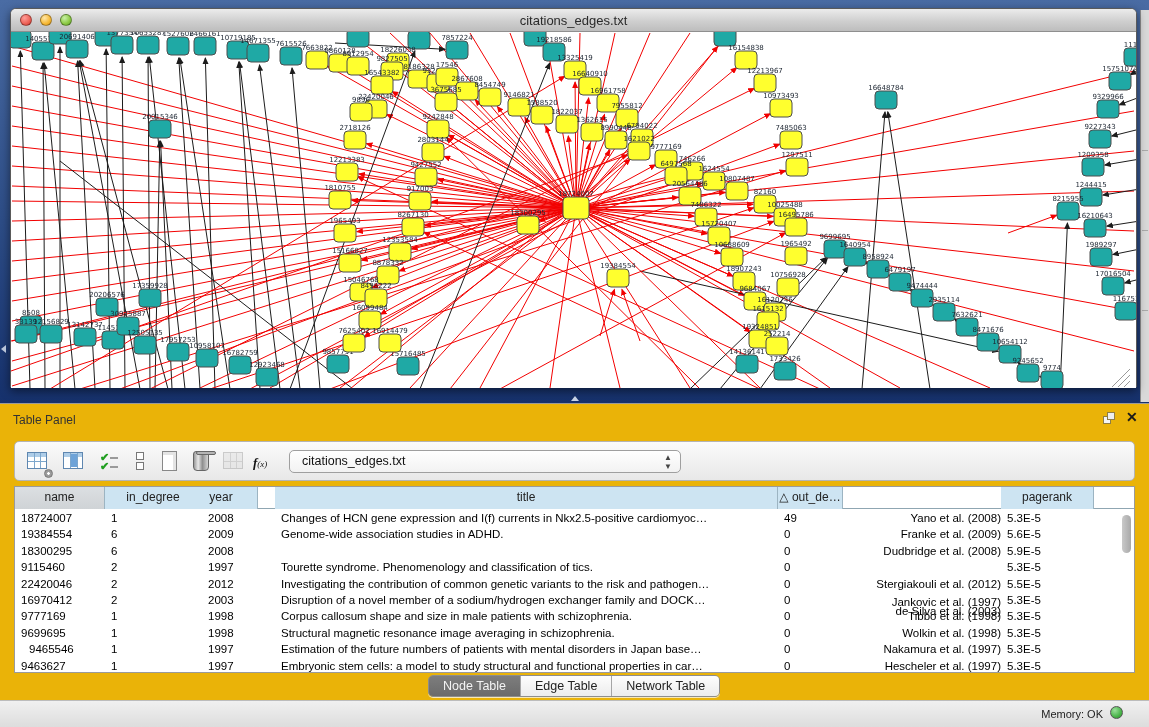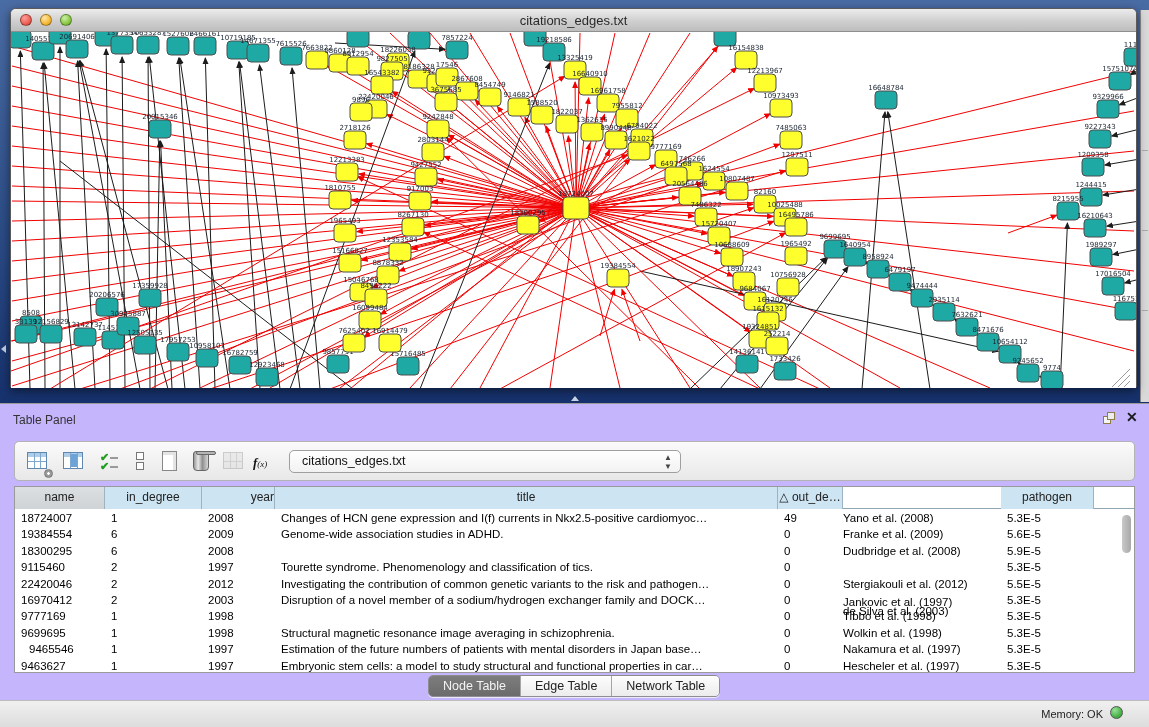--- a/index.html
+++ b/index.html
@@ -37,21 +37,21 @@
   
   #splitter-arrow { position:absolute; left:571px; top:396px; width:0; height:0;
     border-left:4px solid transparent; border-right:4px solid transparent;
     border-bottom:5px solid #c7d2e4; }
   #left-edge-arrow { position:absolute; left:1px; top:345px; width:0; height:0;
     border-top:4px solid transparent; border-bottom:4px solid transparent;
     border-right:5px solid #b9c4d8; }
 
   
   #table-panel { position:absolute; left:0; top:403px; width:1149px; height:324px;
-    background:#c4b5fd; border-top:1px solid #9a9a9a; }
+    background:#eab308; border-top:1px solid #9a9a9a; }
   #tp-title { position:absolute; left:13px; top:9px; font-size:12px; color:#333; }
   #tp-float { position:absolute; left:1103px; top:8px; width:14px; height:13px; }
   #tp-float .sq1 { position:absolute; left:4px; top:0; width:8px; height:8px;
     border:1px solid #8e7d45; background:#eee; }
   #tp-float .sq2 { position:absolute; left:0; top:4px; width:8px; height:8px;
     border:1px solid #8e7d45; background:#f5f5f5; }
   #tp-float .dot1,{ }
   #tp-close { position:absolute; left:1126px; top:5px; font-size:14px; font-weight:bold;
     color:#1a1a1a; cursor:default; }
 
@@ -90,21 +90,21 @@
     background:#fff; border:1px solid #9a9a9a; font-size:11.5px; }
   #tbl-head { position:absolute; left:0; top:0; right:0; height:22px;
     border-bottom:1px solid #8fa6b2; }
   .hcell { position:absolute; top:0; height:22px; background:#cde4f2;
     border-right:1px solid #9cb4c2; text-align:center; font-size:12px; color:#222;
     line-height:21px; overflow:hidden; white-space:nowrap; }
   .hcell.first { background:linear-gradient(180deg,#dcdfe2,#cfd3d6); }
   .tr { position:absolute; left:0; right:16px; height:16.4px; line-height:16.4px;
     white-space:nowrap; color:#000; }
   .td { position:absolute; top:0; height:16.4px; overflow:hidden; padding-left:6px; }
-  .td.center { text-align:left; padding-left:0; }
+  .td.center { text-align:right; padding-left:0; }
   #tbl-scroll { position:absolute; right:1px; top:24px; width:13px; height:160px; }
   #tbl-thumb { position:absolute; left:2px; top:4px; width:9px; height:38px;
     background:linear-gradient(90deg,#c9c9c9,#a8a8a8); border-radius:5px; }
 
   #tabs { position:absolute; left:428px; top:271px; height:22px; display:flex;
     border:1px solid #8d8d8d; border-radius:5px; overflow:hidden;
     box-shadow:0 1px 0 rgba(255,255,255,.7); }
   .tab { padding:0 14px; font-size:12.5px; line-height:20px; background:linear-gradient(180deg,#fdfdfd,#ececec);
     color:#222; border-right:1px solid #a5a5a5; }
   .tab:last-child { border-right:none; }
@@ -647,24 +647,24 @@
     <div id="tbl-combo">
       <span>citations_edges.txt</span>
       <span id="combo-arrows">▲<br>▼</span>
     </div>
   </div>
 
   <div id="tbl">
     <div id="tbl-head">
         <div class="hcell first" style="left: 0px; width: 90px;">name</div>
         <div class="hcell" style="left: 90px; width: 97px;">in_degree</div>
-        <div class="hcell" style="left: 187px; width: 73px; text-align: right;">year</div>
+        <div class="hcell" style="left: 170px; width: 73px;">year</div>
         <div class="hcell" style="left: 260px; width: 503px;">title</div>
         <div class="hcell" style="left: 763px; width: 65px;">△ out_de…</div>
-        <div class="hcell" style="left: 986px; width: 93px;">pathogen</div>
+        <div class="hcell" style="left: 986px; width: 93px;">pagerank</div>
       </div>
     <div id="tbl-body">
         <div class="tr" style="top: 23px;">
           <div class="td" style="left: 0px; width: 90px;">18724007</div>
           <div class="td" style="left: 90px; width: 97px;">1</div>
           <div class="td" style="left: 187px; width: 73px;">2008</div>
           <div class="td" style="left: 260px; width: 503px;">Changes of HCN gene expression and I(f) currents in Nkx2.5-positive cardiomyoc…</div>
           <div class="td" style="left: 763px; width: 65px;">49</div>
           <div class="td center" style="left: 828px; width: 158px;">Yano et al. (2008)</div>
           <div class="td" style="left: 986px; width: 93px;">5.3E-5</div>
@@ -710,20 +710,21 @@
           <div class="td" style="left: 187px; width: 73px;">2003</div>
           <div class="td" style="left: 260px; width: 503px;">Disruption of a novel member of a sodium/hydrogen exchanger family and DOCK…</div>
           <div class="td" style="left: 763px; width: 65px;">0</div>
           <div class="td center" style="left: 828px; width: 158px; margin-top: 11px;">de Silva et al. (2003)</div>
           <div class="td" style="left: 986px; width: 93px;">5.3E-5</div>
         </div>
         <div class="tr" style="top: 121.4px;">
           <div class="td" style="left: 0px; width: 90px;">9777169</div>
           <div class="td" style="left: 90px; width: 97px;">1</div>
           <div class="td" style="left: 187px; width: 73px;">1998</div>
+          <div class="td" style="left: 260px; width: 503px;">Corpus callosum shape and size in male patients with schizophrenia.</div>
           <div class="td" style="left: 763px; width: 65px;">0</div>
           <div class="td center" style="left: 828px; width: 158px;">Tibbo et al. (1998)</div>
           <div class="td" style="left: 986px; width: 93px;">5.3E-5</div>
         </div>
         <div class="tr" style="top: 137.8px;">
           <div class="td" style="left: 0px; width: 90px;">9699695</div>
           <div class="td" style="left: 90px; width: 97px;">1</div>
           <div class="td" style="left: 187px; width: 73px;">1998</div>
           <div class="td" style="left: 260px; width: 503px;">Structural magnetic resonance image averaging in schizophrenia.</div>
           <div class="td" style="left: 763px; width: 65px;">0</div>

